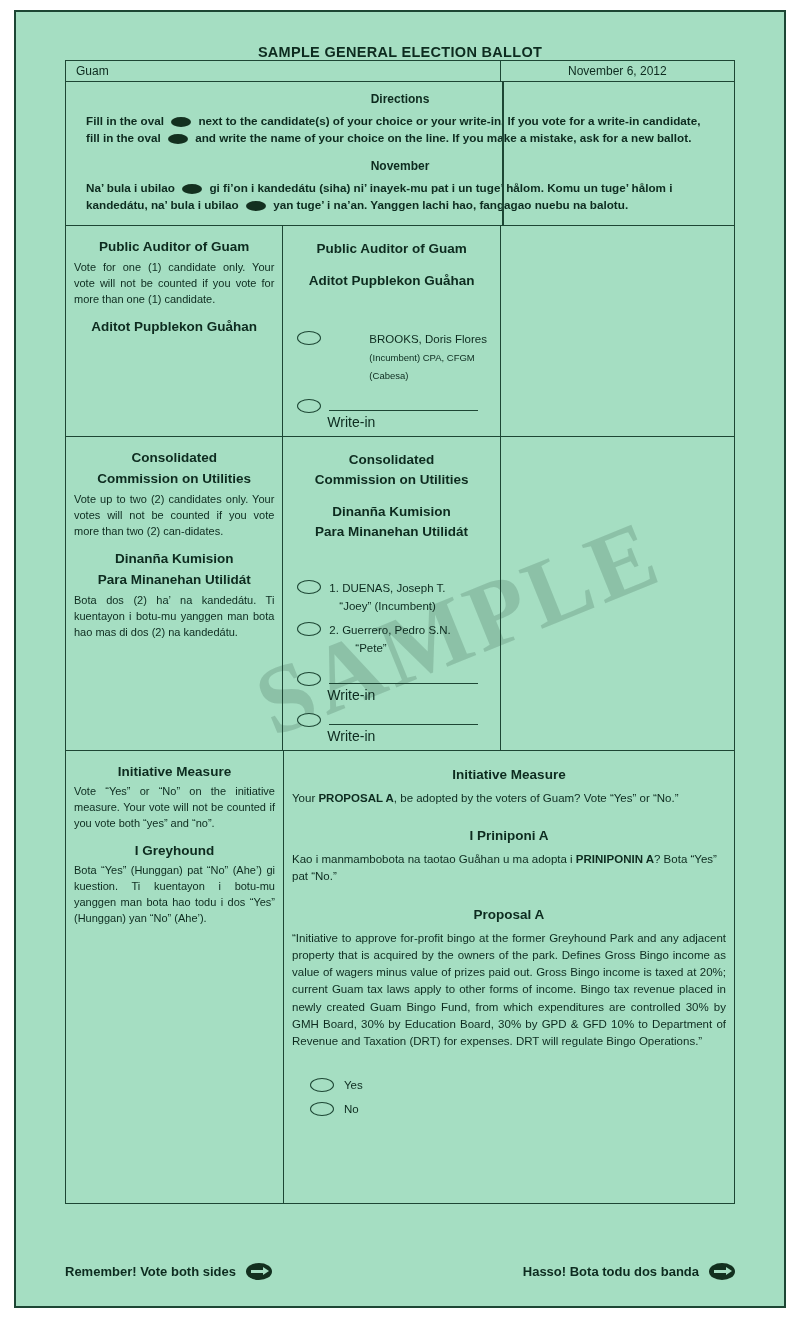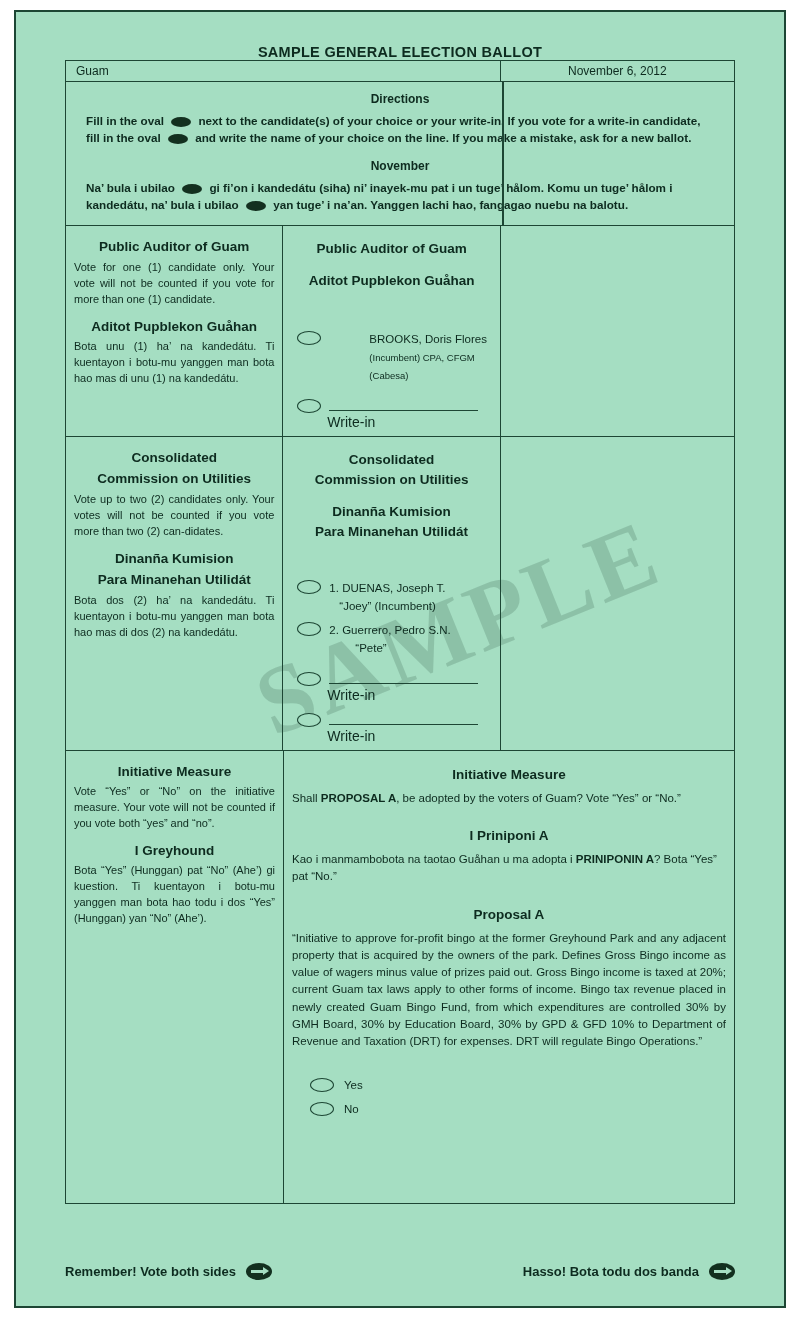--- a/index.html
+++ b/index.html
@@ -256,21 +256,20 @@
           <span>yan tuge’ i na’an.  Yanggen lachi hao, fangagao nuebu na balotu.</span>
         </div>
       </div>
     </div>
 
     <div class="row">
       <div class="cell col-left">
         <h3 class="contest" style="text-align:center">Public Auditor of Guam</h3>
         <p class="instr">Vote  for  one (1) candidate only.  Your  vote  will  not  be  counted if you  vote  for  more than one (1) candidate.</p>
         <h3 class="contest sub">Aditot Pupblekon Guåhan</h3>
-        <p class="instr">Bota unu  (1)  ha’ na kandedátu.  Ti kuentayon i botu-mu yanggen man bota  hao mas di unu (1) na kandedátu.</p>
       </div>
       <div class="cell col-mid">
         <div class="mid-title">Public Auditor of Guam</div>
         <div class="mid-title second">Aditot Pupblekon Guåhan</div>
 
         <div class="candidate" style="margin-top:38px;gap:40px;">
           <span class="oval"></span>
           <span>
             <span class="cand-text">BROOKS, Doris Flores</span><br>
             <span class="cand-sub">(Incumbent) CPA, CFGM (Cabesa)</span>
@@ -334,21 +333,21 @@
     <div class="row" style="min-height:452px">
       <div class="cell col-left">
         <h3 class="contest">Initiative Measure</h3>
         <p class="instr">Vote “Yes” or “No” on the initiative measure.    Your  vote  will  not  be counted if you vote both “yes” and “no”.</p>
         <h3 class="contest sub">I Greyhound</h3>
         <p class="instr">Bota “Yes” (Hunggan) pat “No” (Ahe’) gi kuestion.   Ti kuentayon i botu-mu yanggen man bota hao todu i dos “Yes” (Hunggan) yan “No” (Ahe’).</p>
       </div>
       <div class="cell" style="width:450px">
         <div class="prop-title">Initiative Measure</div>
         <p class="prop-q">
-          <span>Shall </span><span class="b">PROPOSAL A</span><span>, be adopted by the voters of Guam?  Vote “Yes” or “No.”</span>
+          <span>Your </span><span class="b">PROPOSAL A</span><span>, be adopted by the voters of Guam?  Vote “Yes” or “No.”</span>
         </p>
         <div class="prop-title" style="margin-top:22px">I Priniponi A</div>
         <p class="prop-q">
           <span>Kao i manmambobota na taotao Guåhan u ma adopta i </span><span class="b">PRINIPONIN A</span><span>? Bota “Yes” pat “No.”</span>
         </p>
         <div class="prop-title" style="margin-top:22px">Proposal A</div>
         <p class="prop-body">“Initiative to approve for-profit bingo at the former Greyhound Park and any adjacent property that is acquired by the owners of the park. Defines Gross Bingo income as value of wagers minus value of prizes paid out. Gross Bingo income is taxed at 20%; current Guam tax laws apply to other forms of income. Bingo tax revenue placed in newly created Guam Bingo Fund, from which expenditures are controlled 30% by GMH Board, 30% by Education Board, 30% by GPD &amp; GFD 10% to Department of Revenue and Taxation (DRT) for expenses. DRT will regulate Bingo Operations.”</p>
 
         <div class="yn-row" style="margin-top:28px">
           <span class="oval"></span>

